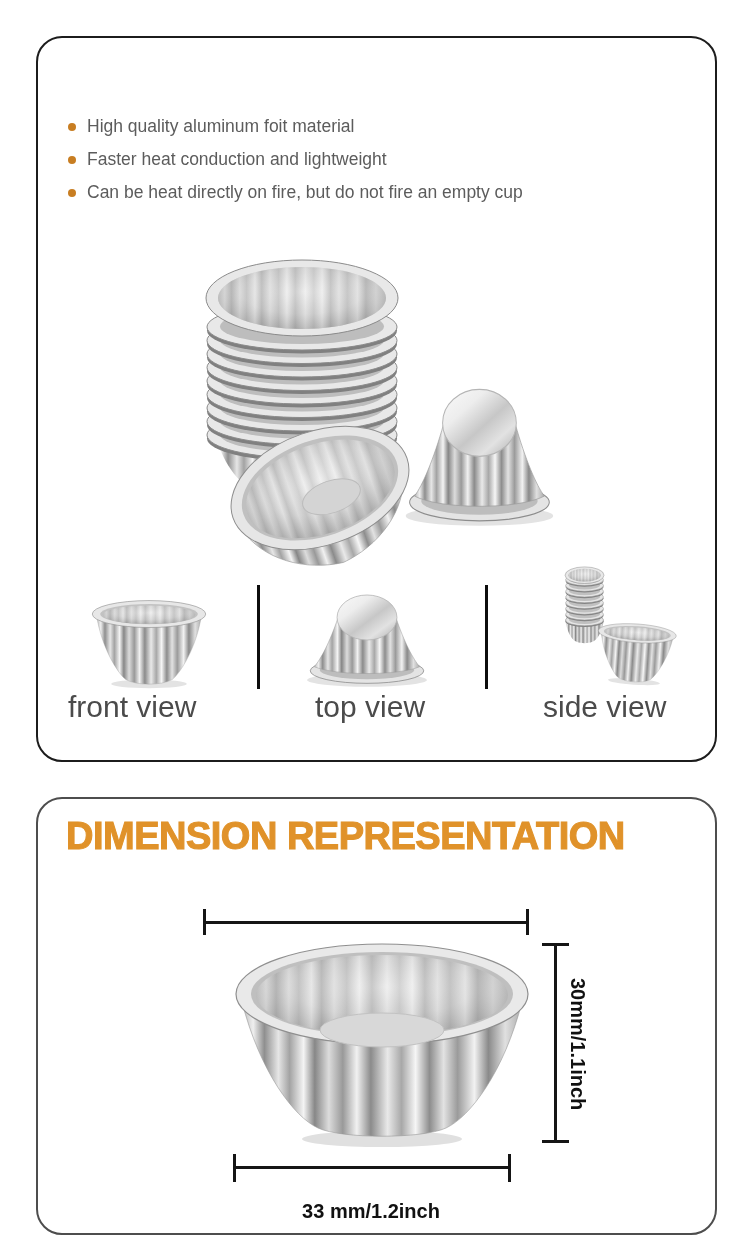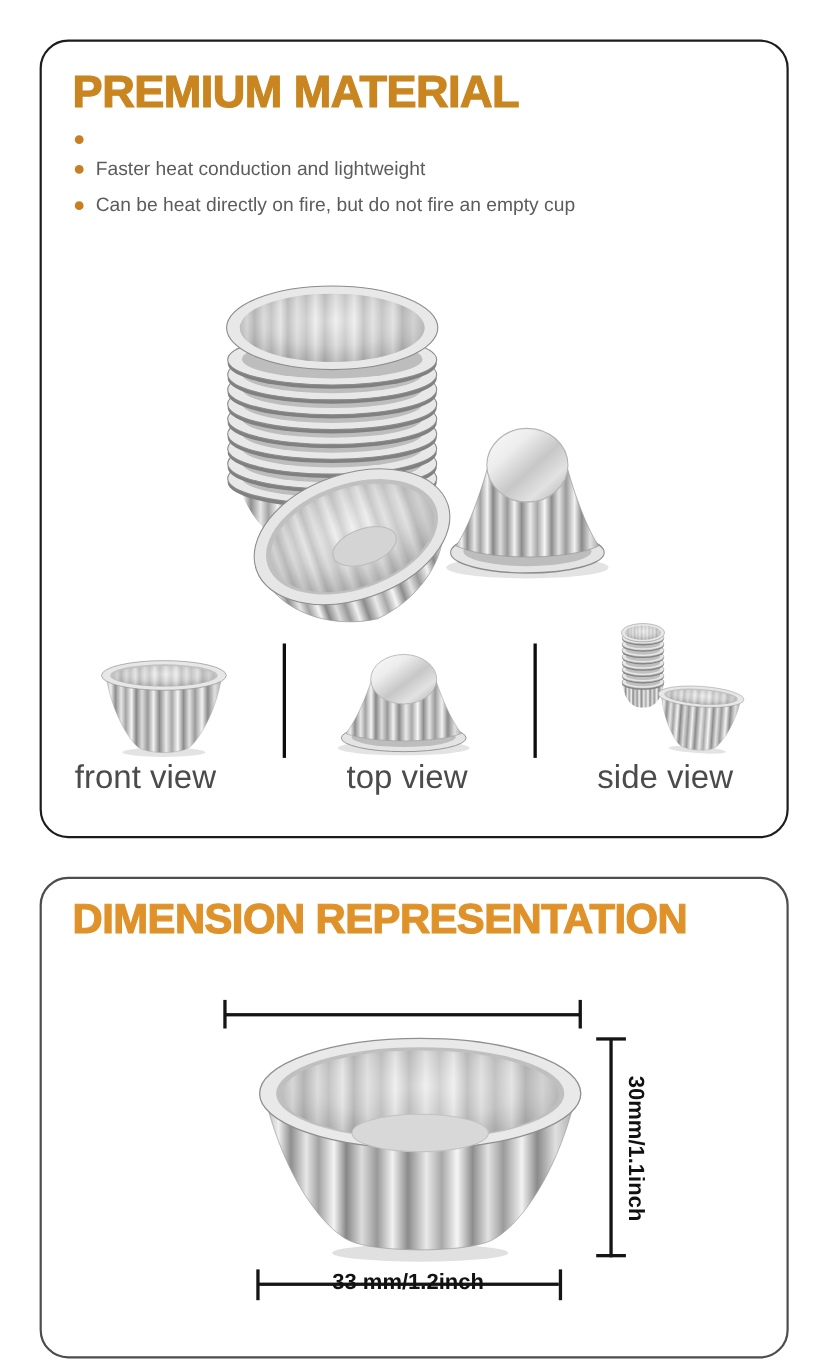--- a/index.html
+++ b/index.html
@@ -119,25 +119,25 @@
       <ellipse cx="62" cy="30" rx="35" ry="13" fill="#e8e8e8" stroke="#8b8b8b" stroke-width="0.8"></ellipse>
       <ellipse cx="62" cy="30" rx="29" ry="10" fill="url(#gInner)"></ellipse>
       <ellipse cx="62" cy="30" rx="29" ry="10" fill="url(#gFoilV)" opacity="0.3"></ellipse>
     </symbol>
   </defs>
 </svg>
 
 <div class="page">
 
   <section class="card card1">
-    <h1 class="sec-title t1">PREMIUM MATERIAL</h1>
 
     <ul class="bullets">
       <li>
         <span class="dot"></span>
+        <span>High quality aluminum foit material</span>
       </li>
       <li>
         <span class="dot"></span>
         <span>Faster heat conduction and lightweight</span>
       </li>
       <li>
         <span class="dot"></span>
         <span>Can be heat directly on fire, but do not fire an empty cup</span>
       </li>
     </ul>
@@ -213,15 +213,15 @@
     </svg>
 
     <div class="hcap" style="left:504px;top:144px;width:27px"></div>
     <div class="vline" style="left:516px;top:146px;height:198px"></div>
     <div class="hcap" style="left:504px;top:341px;width:27px"></div>
     <div class="dim-vert">30mm/1.1inch</div>
 
     <div class="vtick" style="left:195px;top:355px;height:28px"></div>
     <div class="vtick" style="left:470px;top:355px;height:28px"></div>
     <div class="hline" style="left:196px;top:367px;width:274px"></div>
-    <div class="dim-label" style="left:163px;top:356px;width:340px">33 mm/1.2inch</div>
+    <div class="dim-label" style="left:163px;top:401px;width:340px">33 mm/1.2inch</div>
   </section>
 </div>
 
 </body></html>

